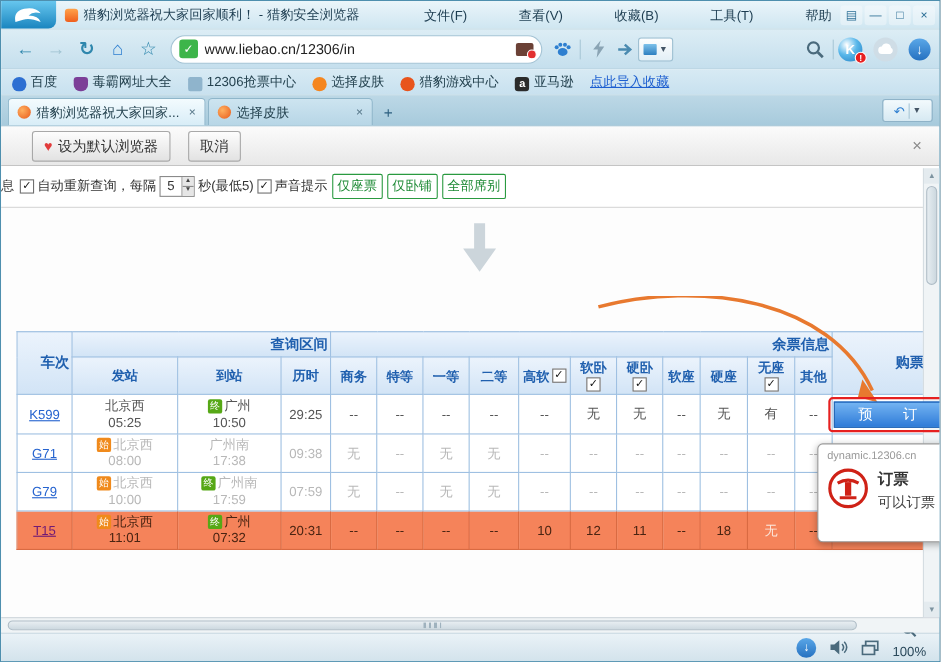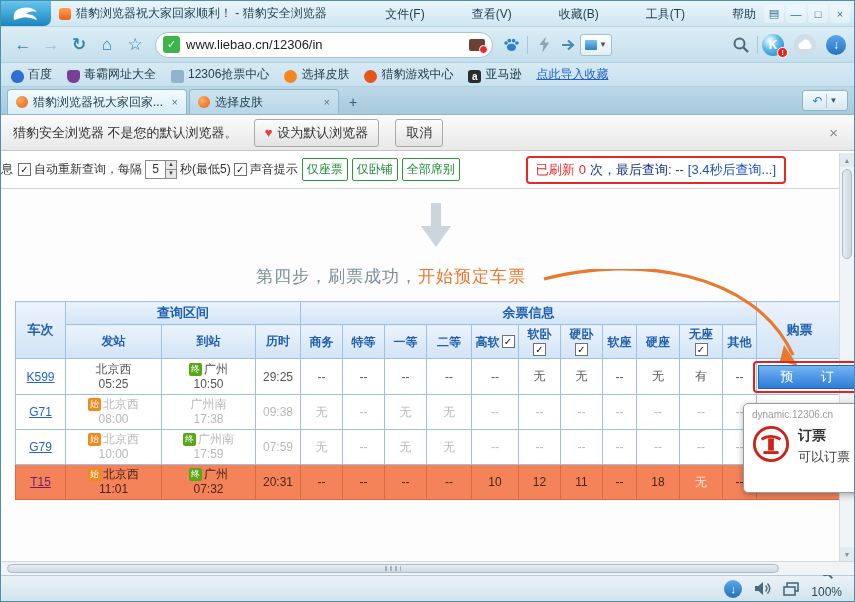--- a/index.html
+++ b/index.html
@@ -130,21 +130,21 @@
   .step-gray { color:#7c8d98; }
   .step-orange { color:#f0752a; }
   .orange-arrow { position:absolute; left:535px; top:80px; z-index:15; }
 
   
   .train-table { position:absolute; left:14px; top:112px; border-collapse:collapse;
                  table-layout:fixed; background:#fff; }
   .train-table th, .train-table td { border:1px solid #9fc0e2; text-align:center; padding:2px; }
   .train-table th { background:linear-gradient(#ebf3fc,#d2e4f6); color:#1f5fae;
                     font-size:13px; font-weight:bold; }
-  .hrow1 th { height:20px; }
+  .hrow1 th { height:20px;text-align:right; }
   .hrow2 th { height:30px; font-size:12px; }
   .th-yupiao { padding-left:240px; }
   .seat-th-inner { display:flex; flex-wrap:wrap; align-items:center; justify-content:center;
                    gap:2px; line-height:14px; }
   .seat-th-inner .cbx { margin:0; }
   .train-table td { font-size:12px; color:#555; }
   .code-link { color:#2563cf; text-decoration:underline; cursor:pointer; }
   .st-line { line-height:15px; white-space:nowrap; }
   .st-time { line-height:15px; }
   .badge { display:inline-block; width:13px; height:13px; line-height:13px; font-size:9px;
@@ -327,21 +327,20 @@
       </div>
       <span class="newtab" data-name="new-tab-button">+</span>
     <span class="restore-btn" data-name="restore-closed-tab-button">
       <span data-name="undo-arrow-icon">↶</span>
       <span class="sep" data-name="button-divider"></span>
       <span class="dd" data-name="chevron-down-icon">▼</span>
     </span>
   </div>
 
   <div class="notifbar" data-name="default-browser-notification">
-    <span data-name="notification-message">猎豹安全浏览器 不是您的默认浏览器。</span>
     <span class="notif-btn" data-name="set-default-browser-button">
       <span class="heart" data-name="heart-icon">♥</span>
       <span data-name="set-default-label">设为默认浏览器</span>
     </span>
     <span class="notif-btn" data-name="cancel-button">
       <span data-name="cancel-label">取消</span>
     </span>
     <span class="notif-close" data-name="close-notification-icon">×</span>
   </div>
 
@@ -357,39 +356,30 @@
       </span>
     </span>
     <span data-name="interval-unit-label">秒(最低5)</span>
     <span class="cbx" data-name="sound-alert-checkbox">✓</span>
     <span data-name="sound-alert-label">声音提示</span>
     <span data-name="filter-buttons" style="display:flex;font-family:Liberation Mono, monospace;">
         <span class="filter-btn" data-name="filter-button-0">仅座票</span>
         <span class="filter-btn" data-name="filter-button-1">仅卧铺</span>
         <span class="filter-btn" data-name="filter-button-2">全部席别</span>
       </span>
-    <span class="refresh-box" data-name="refresh-status-box">
-      <span class="rb-red" data-name="refresh-prefix">已刷新</span>
-      <span class="rb-red" data-name="refresh-count">0</span>
-      <span class="rb-navy" data-name="refresh-middle">次，最后查询: --</span>
-      <span class="rb-blue" data-name="refresh-countdown">[3.4秒后查询...]</span>
-    </span>
   </div>
 
   <div class="content" data-name="page-content">
 
     <span class="big-arrow" data-name="down-arrow-icon">
       <svg width="42" height="48" viewBox="0 0 42 48">
         <path d="M16 2 h10 v23 h10 L21 46 L6 25 h10 Z" fill="#ccd5db"></path>
       </svg>
     </span>
 
-    <div class="step" data-name="step-banner">
-      <span class="step-gray" data-name="step-text-gray">第四步，刷票成功，</span><span class="step-orange" data-name="step-text-orange">开始预定车票</span>
-    </div>
 
     <svg class="orange-arrow" width="300" height="110" data-name="pointer-arrow-icon">
       <path d="M8 10 C100 -14 218 2 257 86" fill="none" stroke="#e8792f" stroke-width="3.2"></path>
       <path d="M248 76 L262 97 L244 92 Z" fill="#e8792f"></path>
     </svg>
 
     <table class="train-table" data-name="train-table">
         <colgroup>
           <col style="width: 50px;">
           <col style="width: 96px;">

